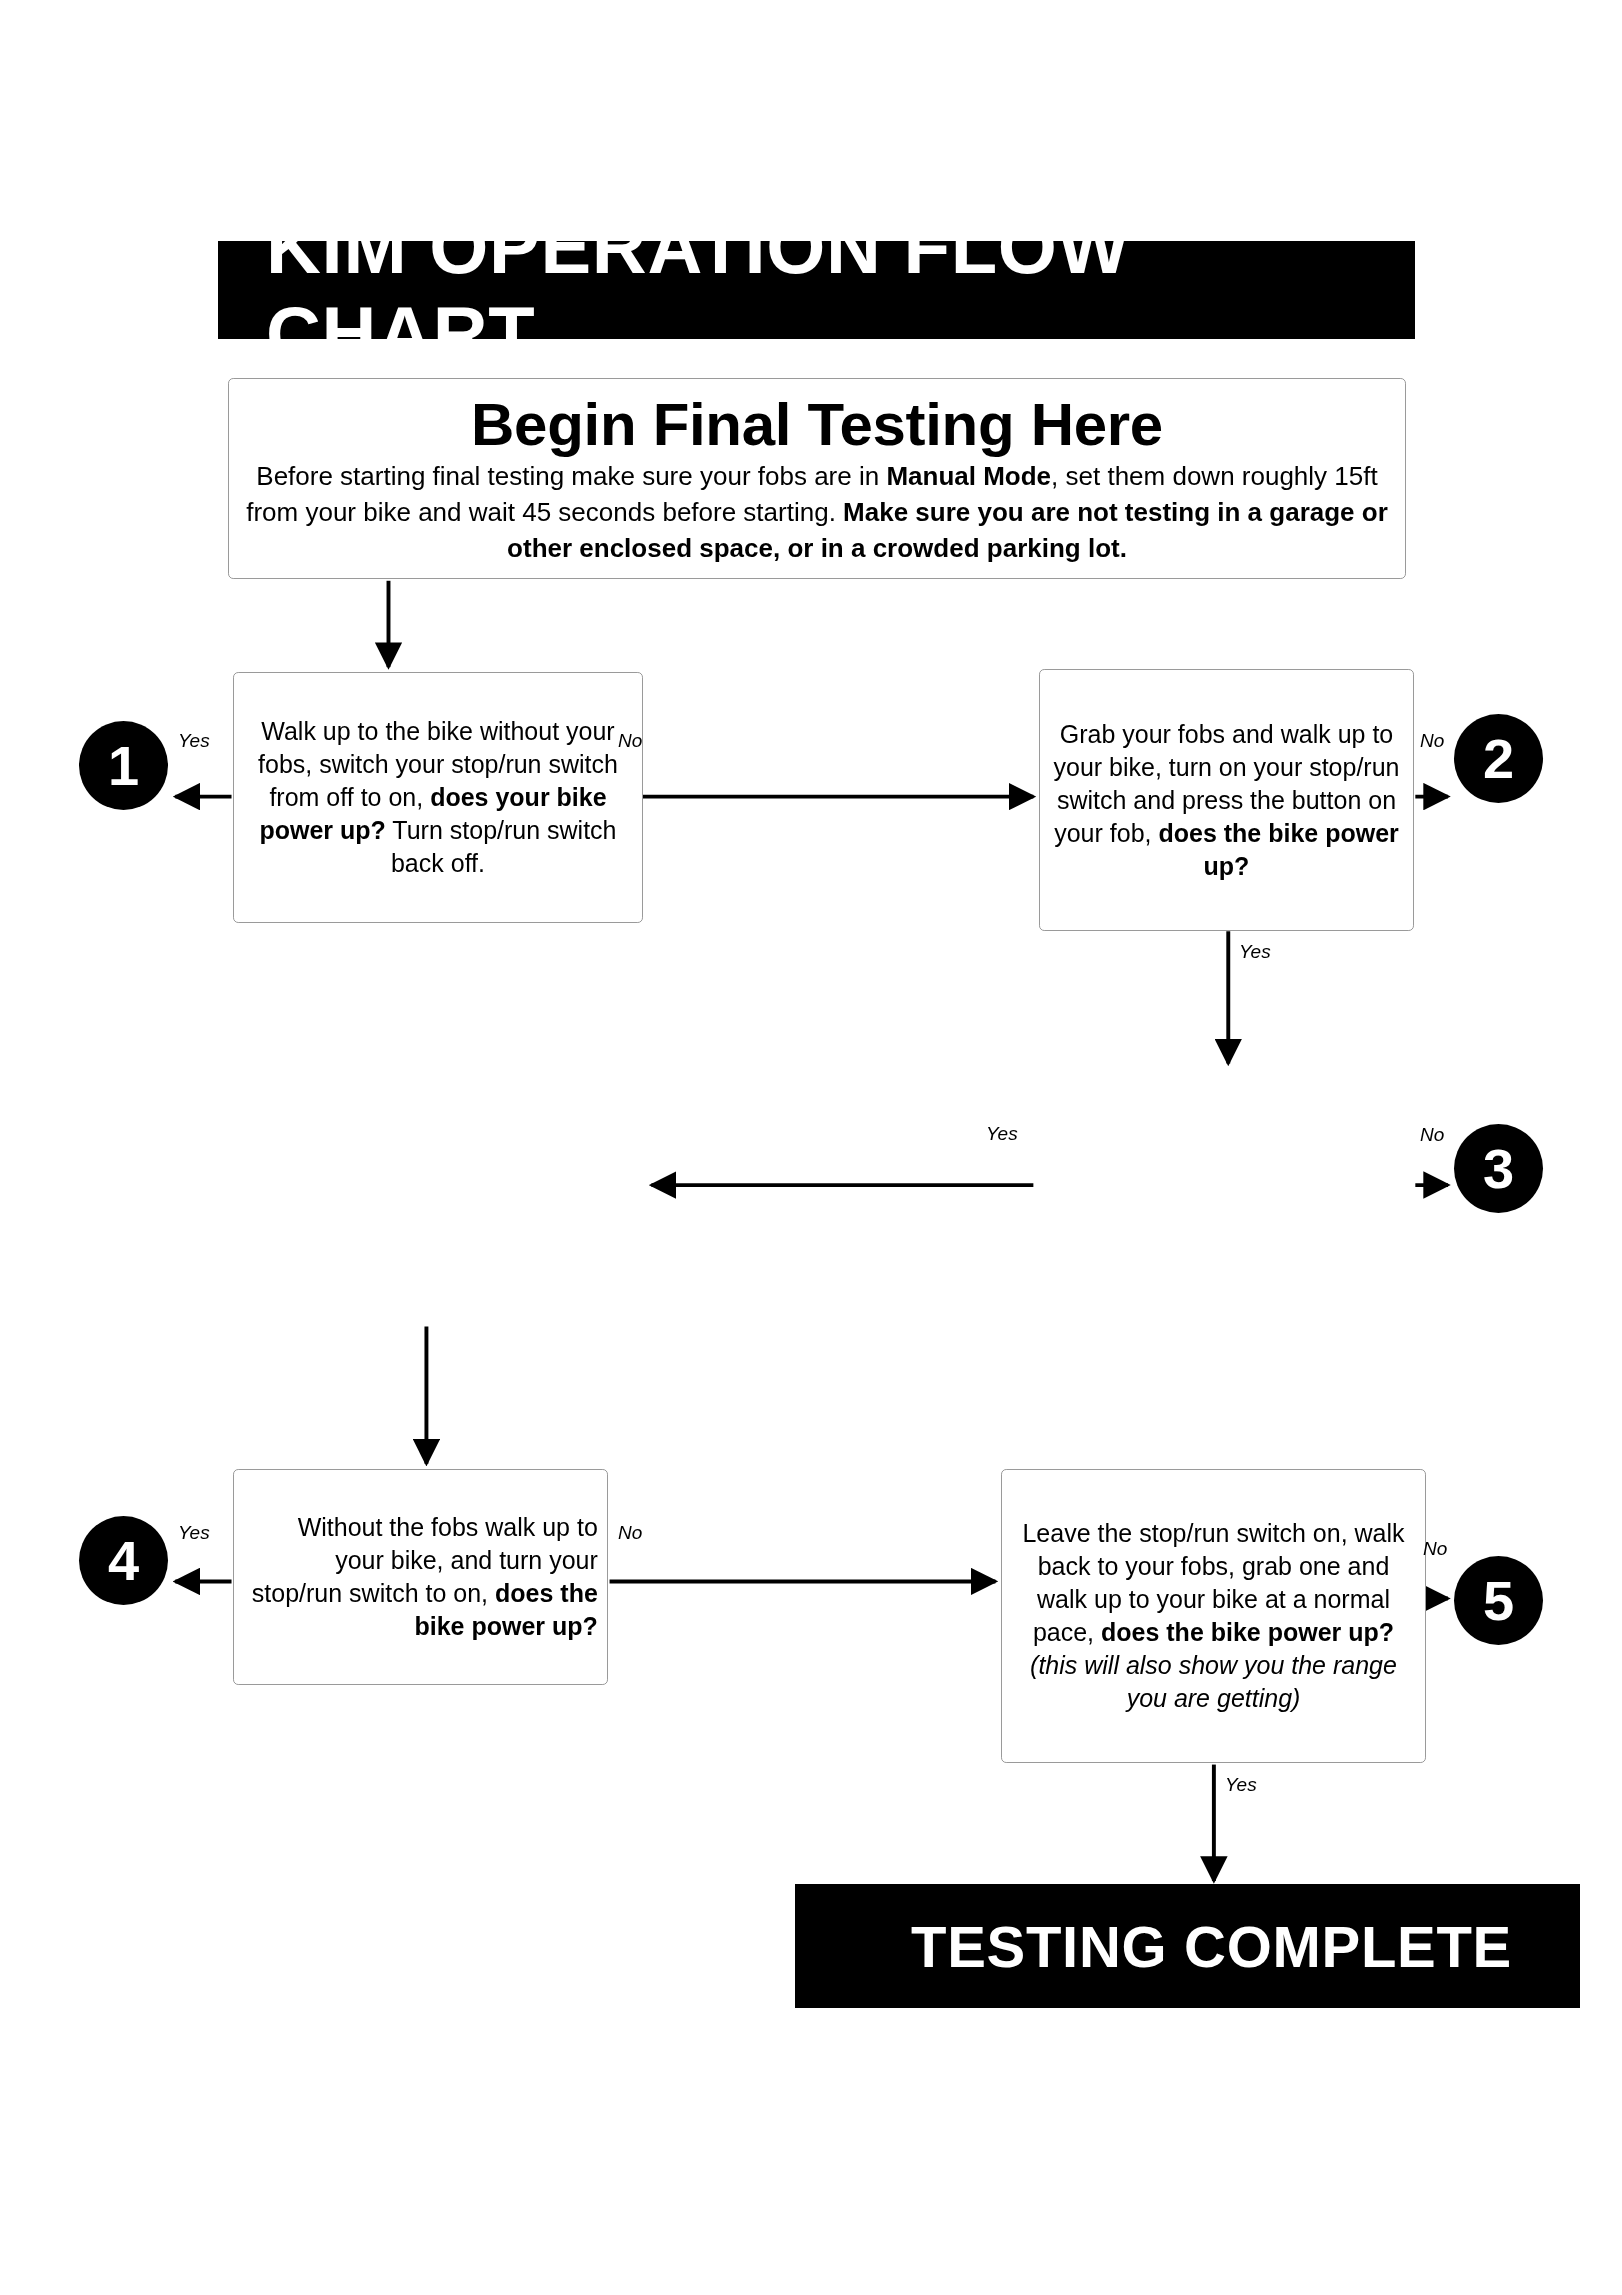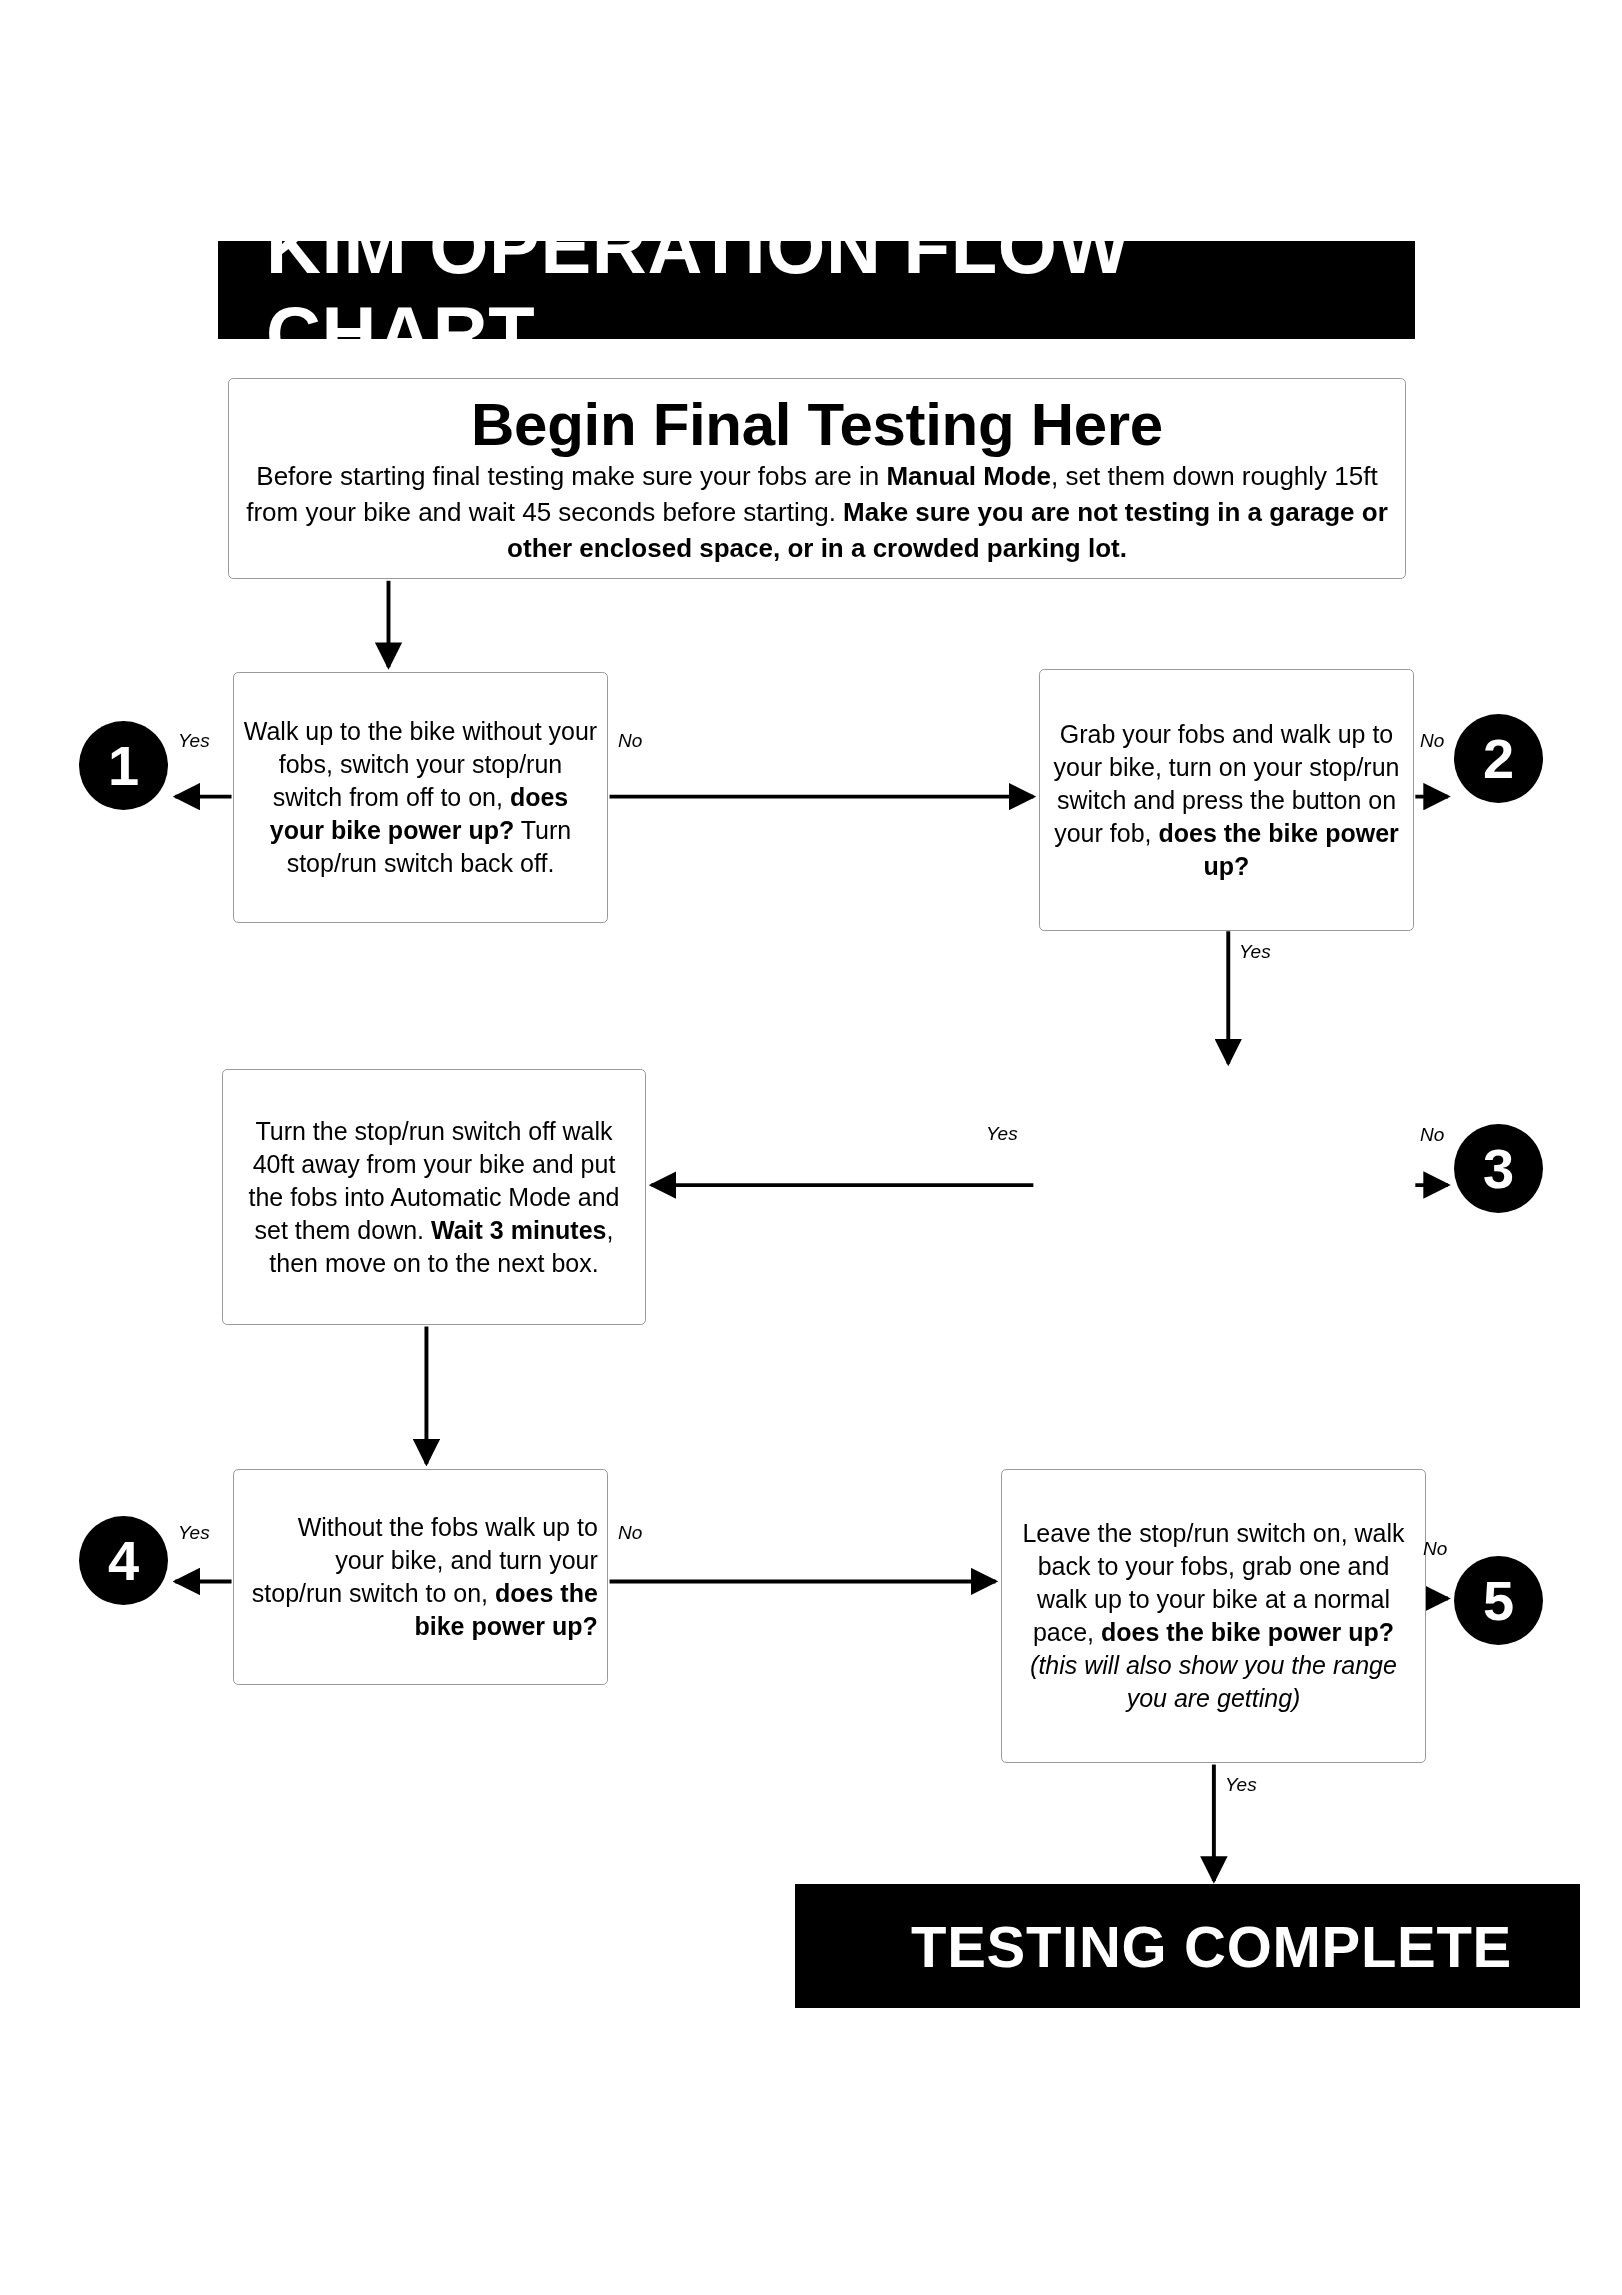--- a/index.html
+++ b/index.html
@@ -85,21 +85,21 @@
     font-weight: bold;
     line-height: 1.05;
     margin-bottom: 3.9px;
     letter-spacing: -0.3px;
   }
   #intro-box .body {
     font-size: 26px;
     line-height: 1.38;
   }
 
-  #box-1 { left: 233px;  top: 672px; width: 375px;  height: 251px; }
+  #box-1 { left: 233px;  top: 672px; width: 410px;  height: 251px; }
   #box-2 { left: 1039px; top: 669px; width: 375px;  height: 262px; }
   #box-3 { left: 222px;  top: 1069px; width: 424px;  height: 256px; }
   #box-4 { left: 1039px; top: 1069px; width: 375px;  height: 226px; }
   #box-5 { left: 233px;  top: 1469px; width: 375px;  height: 216px; text-align: right; }
   #box-6 { left: 1001px; top: 1469px; width: 425px;  height: 294px; }
 
   
   .badge {
     position: absolute;
     width: 89px;
@@ -193,25 +193,20 @@
       <span>Walk up to the bike without your fobs, switch your stop/run switch from off to on, </span><b>does your bike power up?</b><span> Turn stop/run switch back off.</span>
     </p>
   </div>
 
   <div id="box-2" class="box">
     <p>
       <span>Grab your fobs and walk up to your bike, turn on your stop/run switch and press the button on your fob, </span><b>does the bike power up?</b>
     </p>
   </div>
 
-  <div id="box-3" class="box">
-    <p>
-      <span>Turn the stop/run switch off walk 40ft away from your bike and put the fobs into Automatic Mode and set them down. </span><b>Wait 3 minutes</b><span>, then move on to the next box.</span>
-    </p>
-  </div>
 
 
   <div id="box-5" class="box">
     <p>
       <span>Without the fobs walk up to your bike, and turn your stop/run switch to on, </span><b>does the bike power up?</b>
     </p>
   </div>
 
   <div id="box-6" class="box">
     <p>

